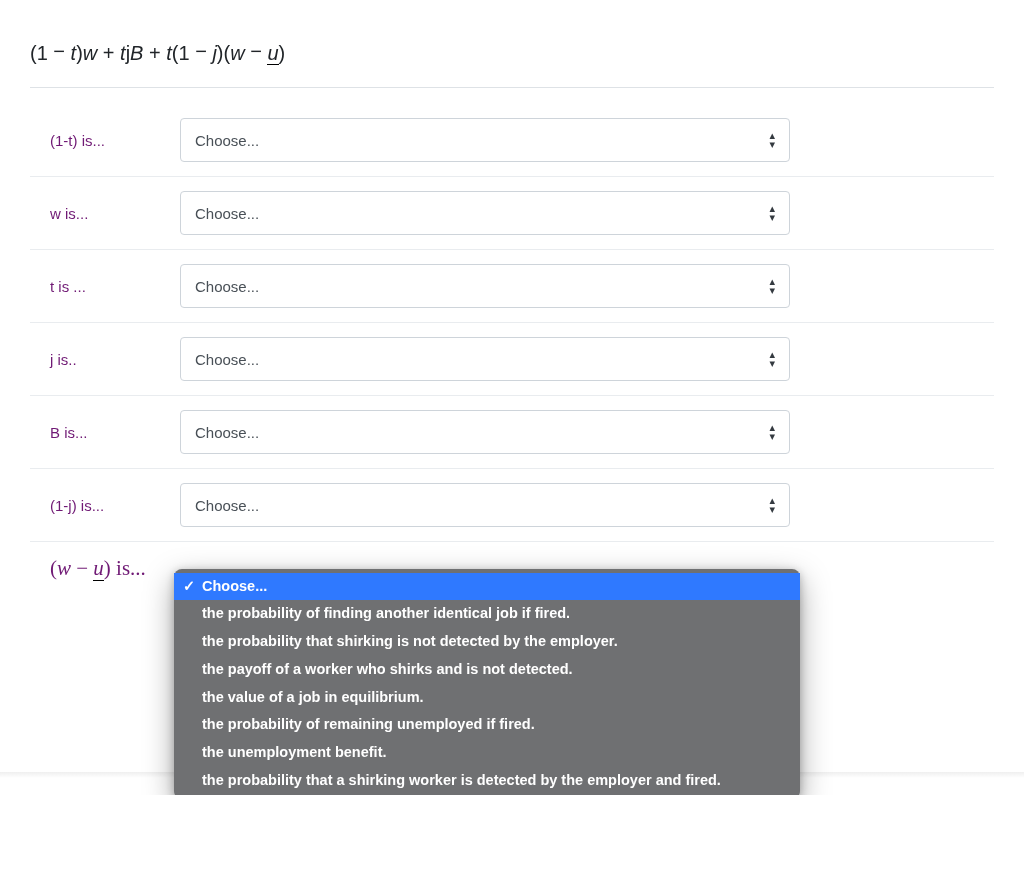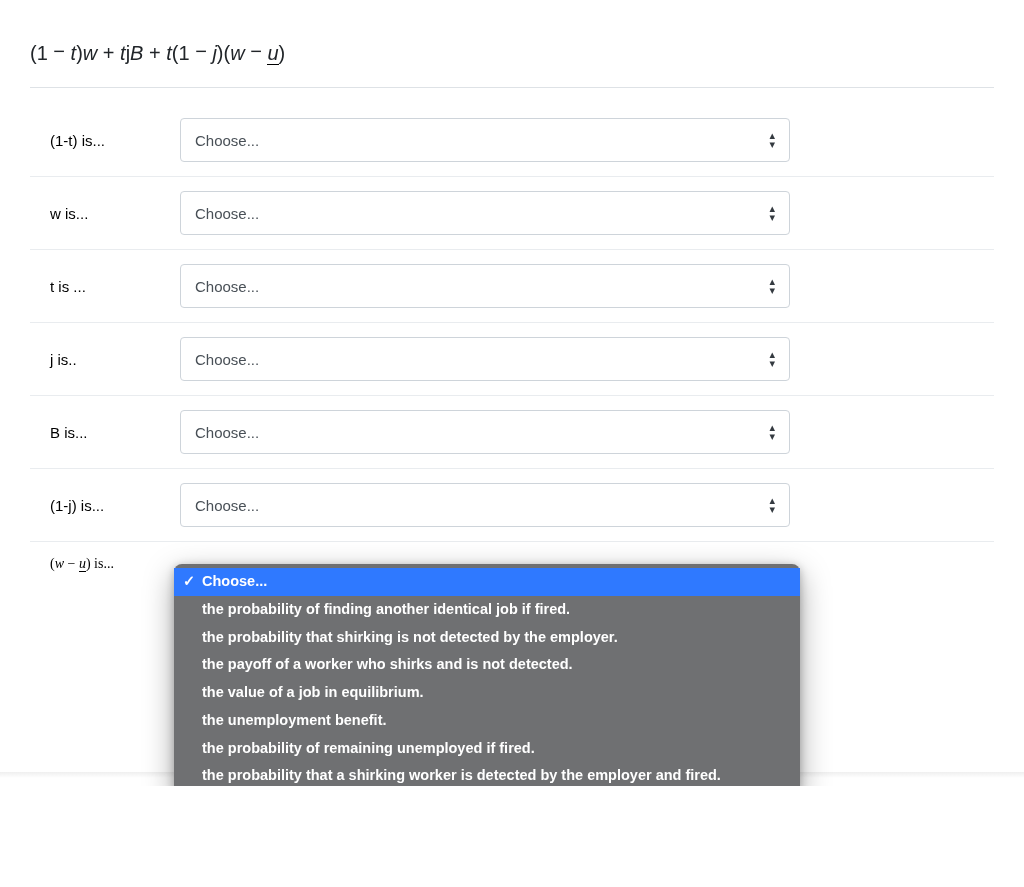--- a/index.html
+++ b/index.html
@@ -50,26 +50,26 @@
       align-items: center;
       border-bottom: 1px solid #e9ecef;
       padding: 14px 0 14px 20px;
     }
     .row:last-child {
       border-bottom: none;
     }
     .row-label {
       width: 130px;
       font-size: 15px;
-      color: #000000;
+      color: #701a75;
       flex-shrink: 0;
     }
     .row-label.math {
       font-family: "Times New Roman", Times, serif;
-      font-size: 14px;
+      font-size: 21px;
     }
     .select-wrap {
       position: relative;
       flex: 1;
       max-width: 610px;
     }
     .fake-select {
       display: flex;
       align-items: center;
       justify-content: space-between;
@@ -228,24 +228,24 @@
           <div class="dropdown-item">
             <span>the probability that shirking is not detected by the employer.</span>
           </div>
           <div class="dropdown-item">
             <span>the payoff of a worker who shirks and is not detected.</span>
           </div>
           <div class="dropdown-item">
             <span>the value of a job in equilibrium.</span>
           </div>
           <div class="dropdown-item">
+            <span>the probability of remaining unemployed if fired.</span>
+          </div>
+          <div class="dropdown-item">
             <span>the unemployment benefit.</span>
-          </div>
-          <div class="dropdown-item">
-            <span>the probability of remaining unemployed if fired.</span>
           </div>
           <div class="dropdown-item">
             <span>the probability that a shirking worker is detected by the employer and fired.</span>
           </div>
         </div>
       </div>
     </div>
 
   </div>
 

